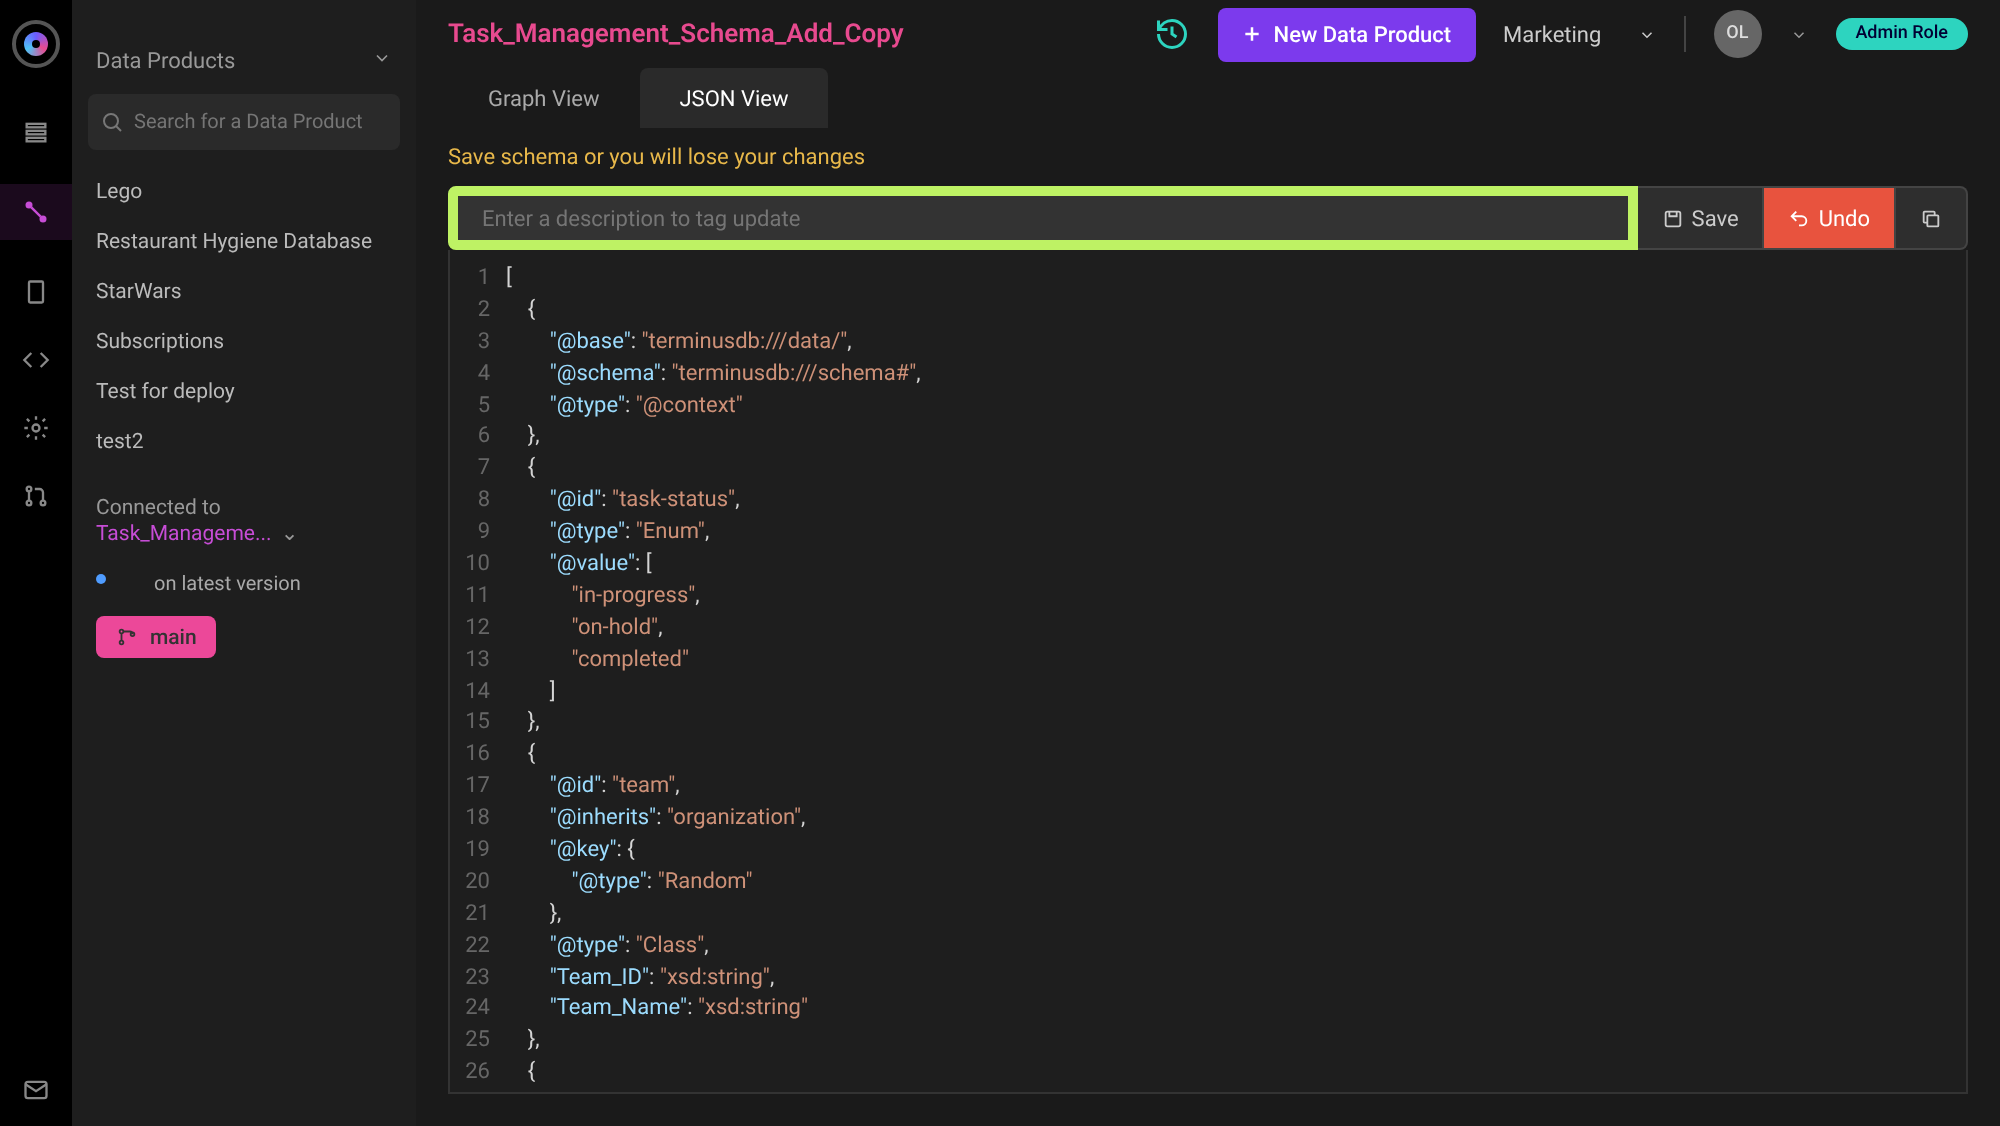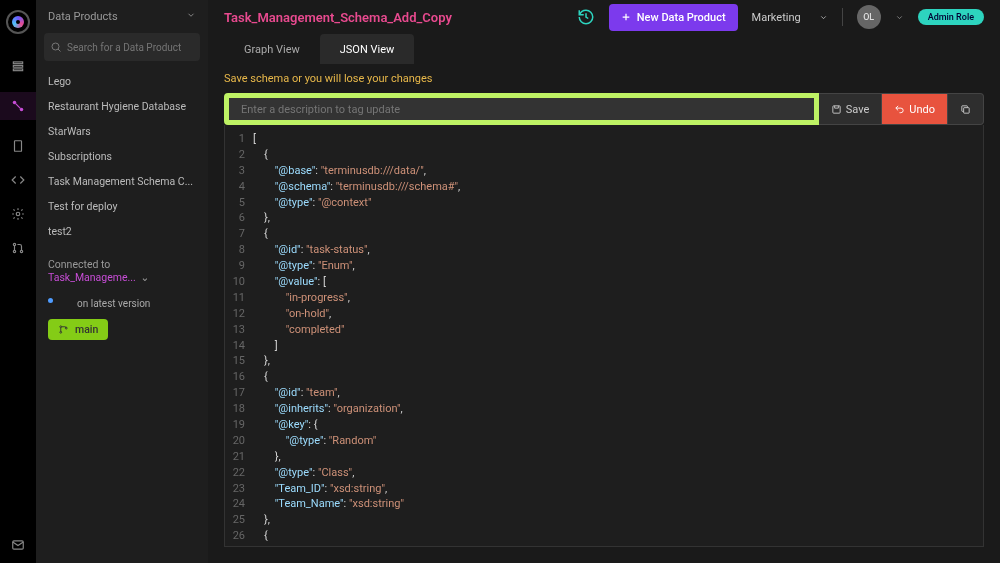--- a/index.html
+++ b/index.html
@@ -6,34 +6,34 @@
 body{background:#1a1a1a;color:#ccc;width:1000px;height:563px;overflow:hidden;font-size:11px}
 .app{display:flex;height:100%}
 .iconbar{width:36px;background:#000;display:flex;flex-direction:column;align-items:center;padding-top:10px;gap:18px}
 .iconbar .logo{width:24px;height:24px;border-radius:50%;border:2px solid #555;position:relative;margin-bottom:6px}
 .iconbar .logo::before{content:"";position:absolute;inset:4px;border-radius:50%;background:conic-gradient(#6b5cff,#e84a8f,#4fc3f7,#6b5cff)}
 .iconbar .logo::after{content:"";position:absolute;inset:8px;border-radius:50%;background:#000}
 .ic{width:16px;height:16px;display:flex;align-items:center;justify-content:center;color:#888;cursor:pointer}
 .ic.active{color:#c74dd6;background:#c74dd622;width:36px;height:28px}
 .ic svg{width:14px;height:14px}
 .iconbar .spacer{flex:1}
-.sidebar{width:172px;background:#1e1e1e;display:flex;flex-direction:column;padding:10px 8px}
+.sidebar{width:172px;background:#1e1e1e;display:flex;flex-direction:column;padding:24px 8px}
 .dp-header{display:flex;justify-content:space-between;align-items:center;color:#999;font-size:11px;margin-bottom:10px;padding:0 4px;cursor:pointer}
 .search{display:flex;align-items:center;background:#2a2a2a;border-radius:4px;height:28px;margin-bottom:8px}
 .search .sic{width:24px;display:flex;align-items:center;justify-content:center;color:#777}
 .search input{flex:1;background:transparent;border:none;outline:none;color:#ccc;font-size:10px}
 .dp-list{display:flex;flex-direction:column}
 .dp-item{padding:6px 4px;color:#bbb;font-size:10.5px;cursor:pointer;white-space:nowrap;overflow:hidden;text-overflow:ellipsis}
 .connected{margin-top:14px;padding:0 4px;font-size:10.5px;color:#999}
 .connected a{color:#c74dd6;text-decoration:none}
 .connected .chev{color:#999;margin-left:2px}
 .version{margin-top:14px;padding:0 4px;font-size:10px;color:#aaa;display:flex;gap:24px}
 .version .dot{width:5px;height:5px;border-radius:50%;background:#4f9cff}
 .branch{margin-top:10px;margin-left:4px}
-.branch-pill{display:inline-flex;align-items:center;gap:6px;background:#84cc16;color:#333;padding:4px 10px;border-radius:4px;font-size:10.5px;font-weight:500}
+.branch-pill{display:inline-flex;align-items:center;gap:6px;background:#ec4899;color:#333;padding:4px 10px;border-radius:4px;font-size:10.5px;font-weight:500}
 .branch-pill svg{width:11px;height:11px}
 .main{flex:1;background:#1a1a1a;display:flex;flex-direction:column;overflow:hidden}
 .topbar{display:flex;align-items:center;height:34px;padding:0 16px;gap:14px}
 .title{color:#e84a8f;font-size:13px;font-weight:600}
 .tb-spacer{flex:1}
 .tt-icon{color:#2dd4bf;display:flex;align-items:center}
 .tt-icon svg{width:18px;height:18px}
 .btn-new{background:#7c3aed;color:#fff;border:none;padding:7px 12px;border-radius:4px;font-size:11px;font-weight:500;cursor:pointer;display:flex;align-items:center;gap:6px}
 .marketing{display:flex;align-items:center;gap:18px;color:#ccc;font-size:11px;cursor:pointer}
 .divider{width:1px;height:18px;background:#444}
@@ -127,21 +127,20 @@
             <path d="M21 21l-5-5"></path>
           </svg>
         </span>
       <input placeholder="Search for a Data Product" style="">
     </div>
     <div class="dp-list" id="dp-list">
         <div class="dp-item">Lego</div>
         <div class="dp-item">Restaurant Hygiene Database</div>
         <div class="dp-item">StarWars</div>
         <div class="dp-item">Subscriptions</div>
-        <div class="dp-item">Task Management Schema C...</div>
         <div class="dp-item">Test for deploy</div>
         <div class="dp-item">test2</div>
       </div>
     <div class="connected">
       <span>Connected to </span><a href="#">Task_Manageme...</a><span class="chev">&nbsp;⌄</span>
     </div>
     <div class="version">
       <span class="dot"></span>
       <span>on latest version</span>
     </div>

